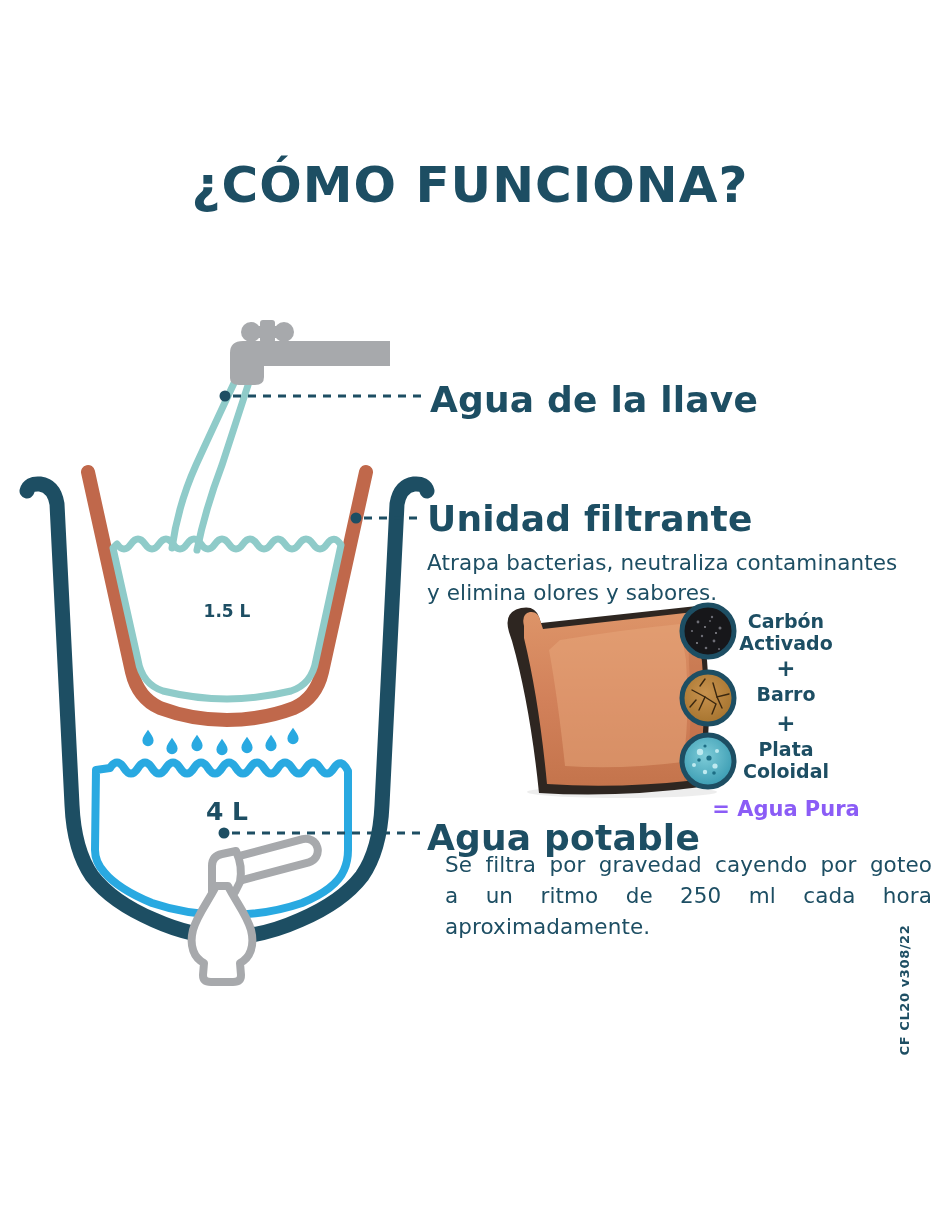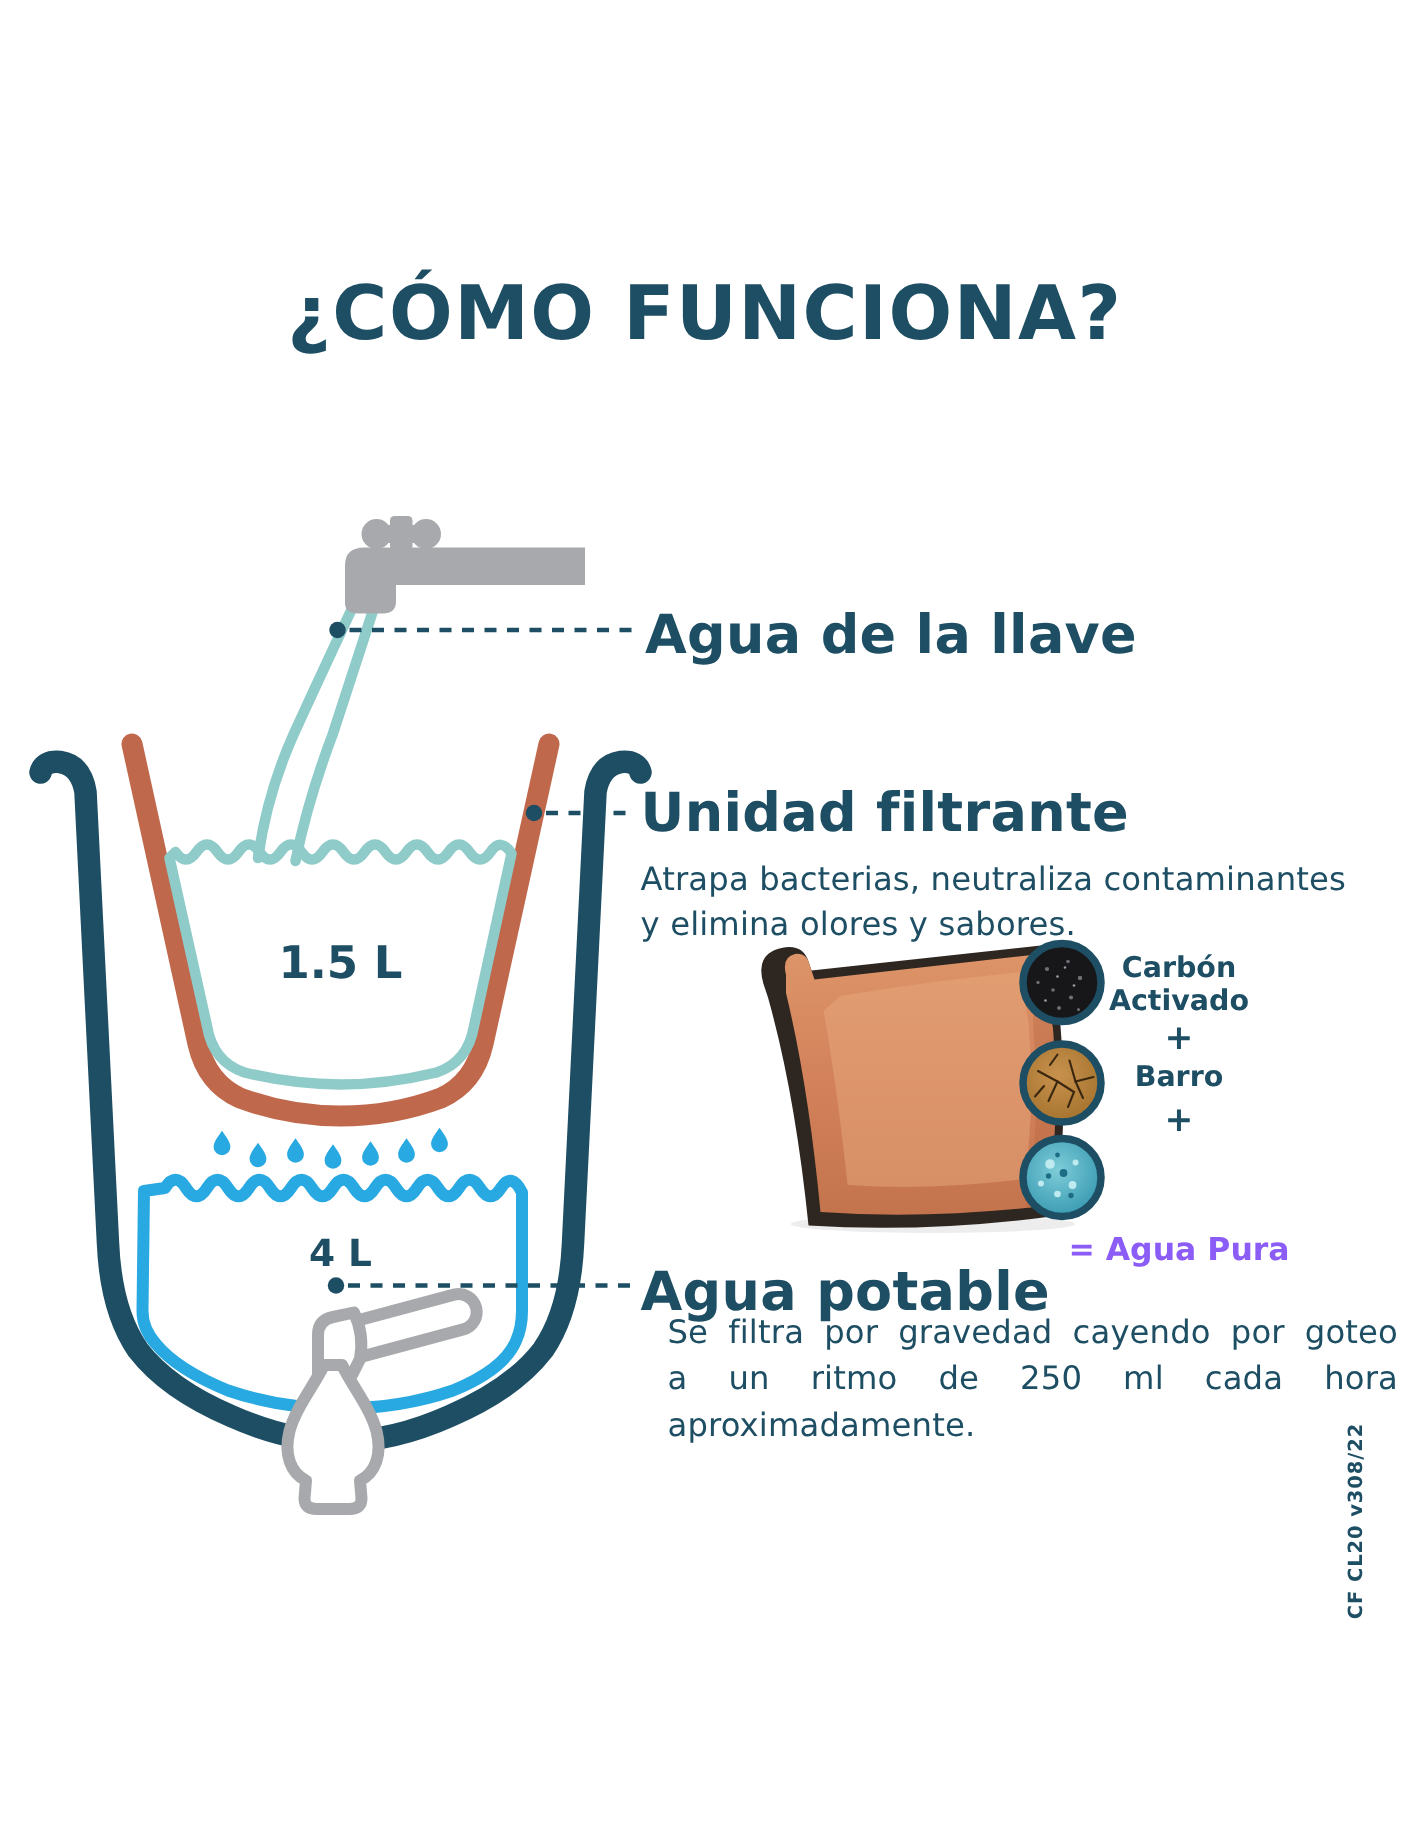--- a/index.html
+++ b/index.html
@@ -1,28 +1,28 @@
 <!DOCTYPE html>
 <html><head>
 <meta charset="utf-8">
 <style>
   html,body{margin:0;padding:0;background:#ffffff;}
   body{width:940px;height:1215px;position:relative;overflow:hidden;
        font-family:"DejaVu Sans","Liberation Sans",sans-serif;}
-  .stage{position:absolute;inset:0;margin-top:24px;}
+  .stage{position:absolute;inset:0;}
   svg.art{position:absolute;left:0;top:0;}
   .txt{position:absolute;color:#1D4E63;}
   .page-title{left:0;top:156px;width:940px;text-align:center;
       font-size:50px;font-weight:800;letter-spacing:1px;}
   .lbl-head{font-size:36px;font-weight:700;letter-spacing:.2px;}
   .lbl-body{font-size:21.5px;font-weight:400;line-height:30px;letter-spacing:.1px;}
   .tap-label{left:430px;top:379px;}
   .filter-title{left:427px;top:498px;}
   .filter-desc{left:427px;top:548px;width:500px;}
-  .vol-up{left:160px;top:601px;width:134px;text-align:center;font-size:30px;font-weight:800;}
+  .vol-up{left:160px;top:601px;width:134px;text-align:center;font-size:17px;font-weight:800;}
   .vol-low{left:160px;top:797px;width:134px;text-align:center;font-size:25px;font-weight:800;}
   .potable-title{left:427px;top:817px;}
   .potable-desc{left:445px;top:849px;width:487px;line-height:31px;}
   .jline{text-align:justify;text-align-last:justify;}
   .comp{width:124px;left:724px;text-align:center;font-weight:800;line-height:22px;font-size:19px;}
   .c-item1{top:610px;}
   .c-plus1{top:657px;font-size:23px;}
   .c-item2{top:683px;}
   .c-plus2{top:712px;font-size:23px;}
   .c-item3{top:738px;}
@@ -188,20 +188,21 @@
     <div>y elimina olores y sabores.</div>
   </div>
 
   <div class="txt vol-up">1.5 L</div>
   <div class="txt vol-low">4 L</div>
 
   <div class="txt comp c-item1">Carbón Activado</div>
   <div class="txt comp c-plus1">+</div>
   <div class="txt comp c-item2">Barro</div>
   <div class="txt comp c-plus2">+</div>
+  <div class="txt comp c-item3">Plata Coloidal</div>
   <div class="c-result">= Agua Pura</div>
 
   <div class="txt lbl-head potable-title">Agua potable</div>
   <div class="txt lbl-body potable-desc">
     <div class="jline">Se filtra por gravedad cayendo por goteo</div>
     <div class="jline">a un ritmo de 250 ml cada hora</div>
     <div>aproximadamente.</div>
   </div>
 
   <div class="txt footer-code">CF CL20 v308/22</div>

